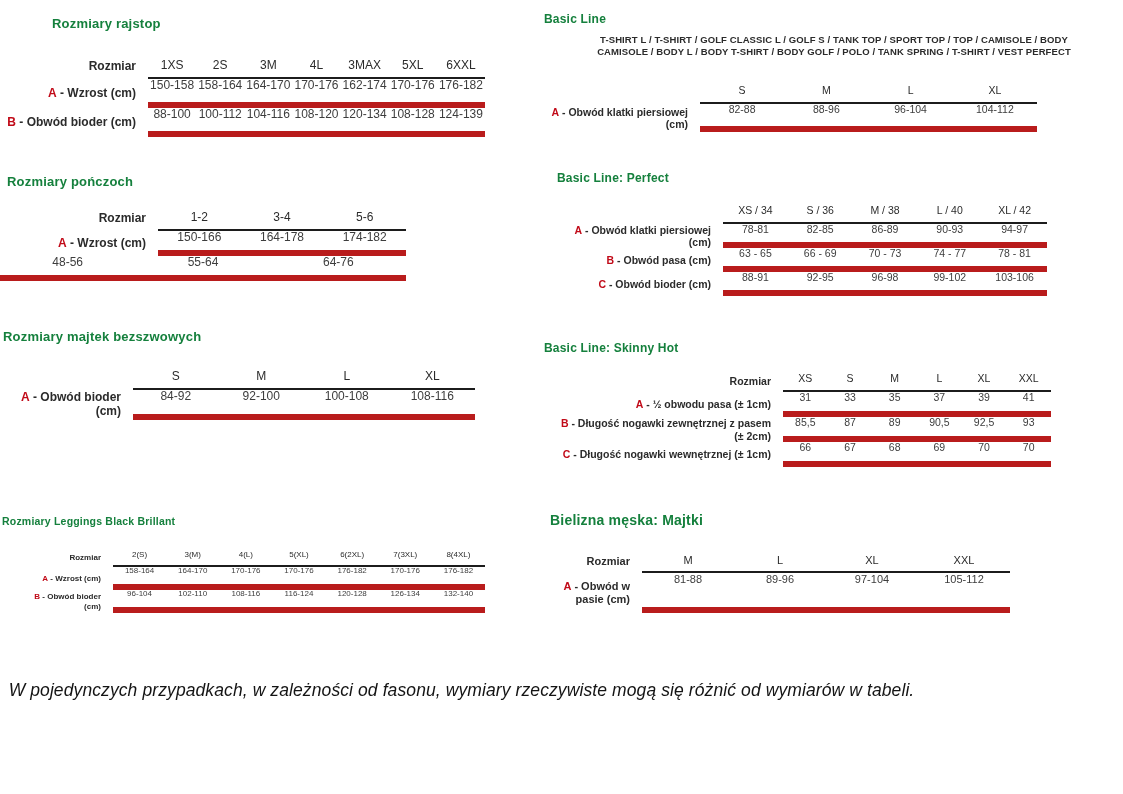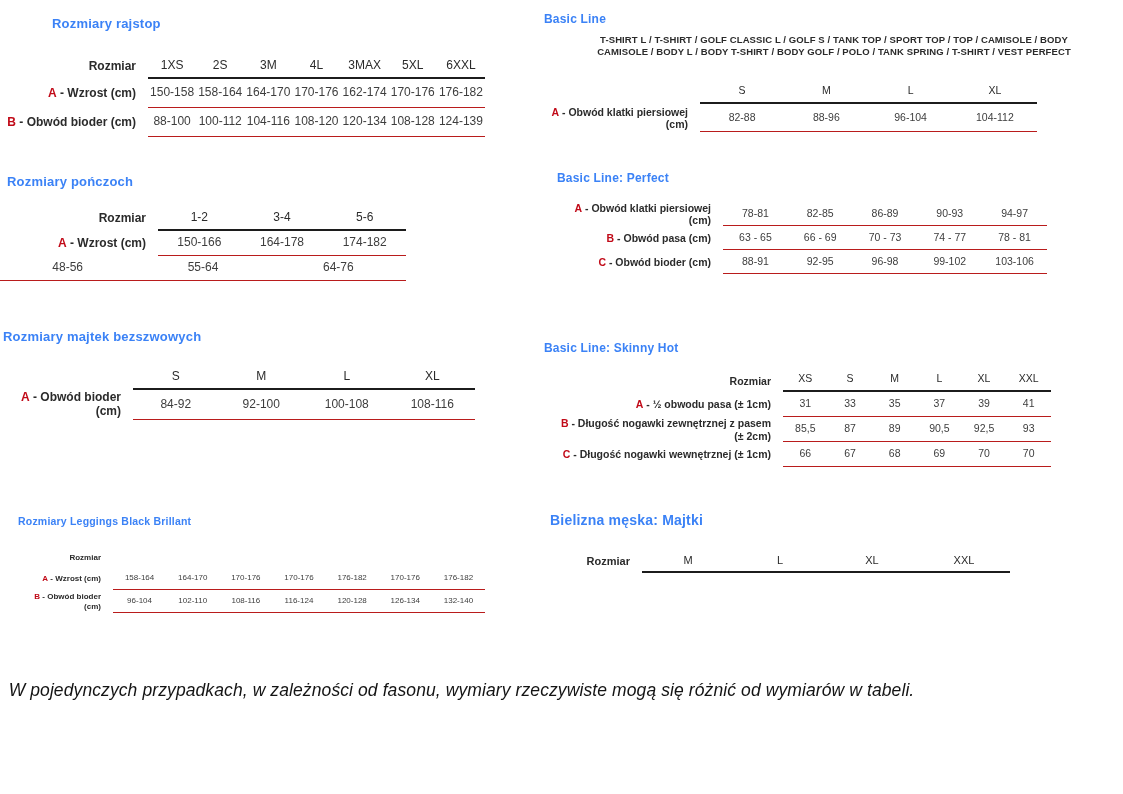--- a/index.html
+++ b/index.html
@@ -2,26 +2,26 @@
 <html><head>
 <meta charset="utf-8">
 <style>
   html,body{margin:0;padding:0;}
   body{
     width:1123px;height:794px;position:relative;background:#ffffff;
     font-family:"Liberation Sans",sans-serif;overflow:hidden;
     -webkit-font-smoothing:antialiased;
   }
   .t-title{
-    position:absolute;font-weight:bold;color:#3b82f6;letter-spacing:.2px;white-space:nowrap;
+    position:absolute;font-weight:bold;color:#15803d;letter-spacing:.2px;white-space:nowrap;
   }
   #ttl-1{left:52px;top:5px;font-size:13px;}
   #ttl-2{left:7px;top:163px;font-size:13px;}
   #ttl-3{left:3px;top:318px;font-size:13px;}
-  #ttl-4{left:18px;top:506px;font-size:10.5px;}
+  #ttl-4{left:2px;top:506px;font-size:10.5px;}
   #ttl-5{left:544px;top:2px;font-size:12px;}
   #ttl-6{left:557px;top:161px;font-size:12px;}
   #ttl-7{left:544px;top:331px;font-size:12px;}
   #ttl-8{left:550px;top:500px;font-size:14px;}
 
   #basic-line-subtitle{
     position:absolute;left:556px;top:34px;width:556px;
     text-align:center;font-weight:bold;font-size:9.5px;line-height:11.5px;
     color:#2b2b2b;white-space:pre-line;letter-spacing:.1px;
   }
@@ -29,22 +29,22 @@
   .tbl{position:absolute;color:#3d3d3d;}
   .trow{display:flex;height:var(--rh);}
   .trow.thead{height:var(--hh);}
   .tlabel{
     flex:0 0 var(--lw);width:var(--lw);box-sizing:border-box;
     padding-right:12px;text-align:right;font-weight:bold;color:#2b2b2b;
     display:flex;align-items:center;justify-content:flex-end;line-height:1.15;
   }
   .tlabel .wrap{display:inline;}
   .tdata{
-    flex:1;display:flex;align-items:center;
-    border-bottom:1px solid #b91c1c;
+    flex:1;display:flex;
+    border-bottom:6px solid #b91c1c;
   }
   .trow.thead .tlabel,
   .trow.thead .tdata{align-items:flex-end;padding-bottom:5px;}
   .trow.thead .tdata{border-bottom:2.5px solid #1c1c1c;font-weight:normal;color:#2b2b2b;}
   .tcell{flex:1;text-align:center;line-height:1.1;}
   .pfx{color:#c10a18;font-weight:bold;}
 
   #tbl-1{left:0;top:56px;width:485px;--lw:148px;--hh:23px;--rh:29px;font-size:12px;}
   #tbl-2{left:0;top:207px;width:406px;--lw:158px;--hh:24px;--rh:25px;font-size:12px;}
   #tbl-3{left:7px;top:368px;width:468px;--lw:126px;--hh:22px;--rh:30px;font-size:12px;}
@@ -156,20 +156,29 @@
         <div class="tcell">100-108</div>
         <div class="tcell">108-116</div>
       </div>
     </div>
   </div>
 
 <h2 id="ttl-4" class="t-title">Rozmiary Leggings Black Brillant</h2>
 <div id="tbl-4" class="tbl">
     <div class="trow thead">
       <div class="tlabel">Rozmiar</div>
+      <div class="tdata">
+        <div class="tcell">2(S)</div>
+        <div class="tcell">3(M)</div>
+        <div class="tcell">4(L)</div>
+        <div class="tcell">5(XL)</div>
+        <div class="tcell">6(2XL)</div>
+        <div class="tcell">7(3XL)</div>
+        <div class="tcell">8(4XL)</div>
+      </div>
     </div>
     <div class="trow">
       <div class="tlabel">
         <div class="wrap"><div class="pfx" style="display: inline;">A</div> - Wzrost (cm)</div>
       </div>
       <div class="tdata">
         <div class="tcell">158-164</div>
         <div class="tcell">164-170</div>
         <div class="tcell">170-176</div>
         <div class="tcell">170-176</div>
@@ -215,20 +224,30 @@
         <div class="tcell">82-88</div>
         <div class="tcell">88-96</div>
         <div class="tcell">96-104</div>
         <div class="tcell">104-112</div>
       </div>
     </div>
   </div>
 
 <h2 id="ttl-6" class="t-title">Basic Line: Perfect</h2>
 <div id="tbl-6" class="tbl">
+    <div class="trow thead">
+      <div class="tlabel"></div>
+      <div class="tdata">
+        <div class="tcell">XS / 34</div>
+        <div class="tcell">S / 36</div>
+        <div class="tcell">M / 38</div>
+        <div class="tcell">L / 40</div>
+        <div class="tcell">XL / 42</div>
+      </div>
+    </div>
     <div class="trow">
       <div class="tlabel">
         <div class="wrap"><div class="pfx" style="display: inline;">A</div> - Obwód klatki piersiowej (cm)</div>
       </div>
       <div class="tdata">
         <div class="tcell">78-81</div>
         <div class="tcell">82-85</div>
         <div class="tcell">86-89</div>
         <div class="tcell">90-93</div>
         <div class="tcell">94-97</div>
@@ -318,15 +337,26 @@
 <div id="tbl-8" class="tbl">
     <div class="trow thead">
       <div class="tlabel">Rozmiar</div>
       <div class="tdata">
         <div class="tcell">M</div>
         <div class="tcell">L</div>
         <div class="tcell">XL</div>
         <div class="tcell">XXL</div>
       </div>
     </div>
+    <div class="trow">
+      <div class="tlabel">
+        <div class="wrap"><div class="pfx" style="display: inline;">A</div> - Obwód w pasie (cm)</div>
+      </div>
+      <div class="tdata">
+        <div class="tcell">81-88</div>
+        <div class="tcell">89-96</div>
+        <div class="tcell">97-104</div>
+        <div class="tcell">105-112</div>
+      </div>
+    </div>
   </div>
 
 <div id="footer-note">W pojedynczych przypadkach, w zależności od fasonu, wymiary rzeczywiste mogą się różnić od wymiarów w tabeli.</div>
 
 </body></html>

